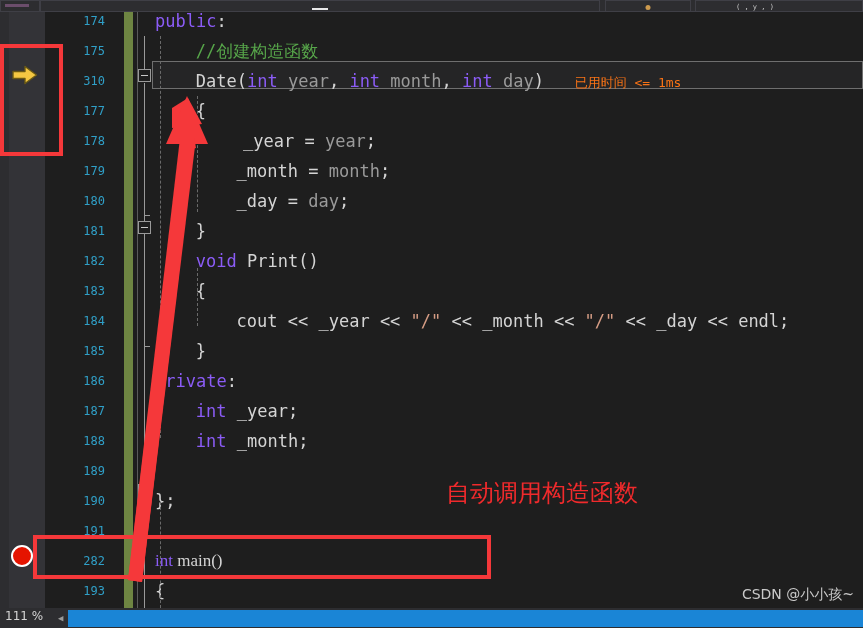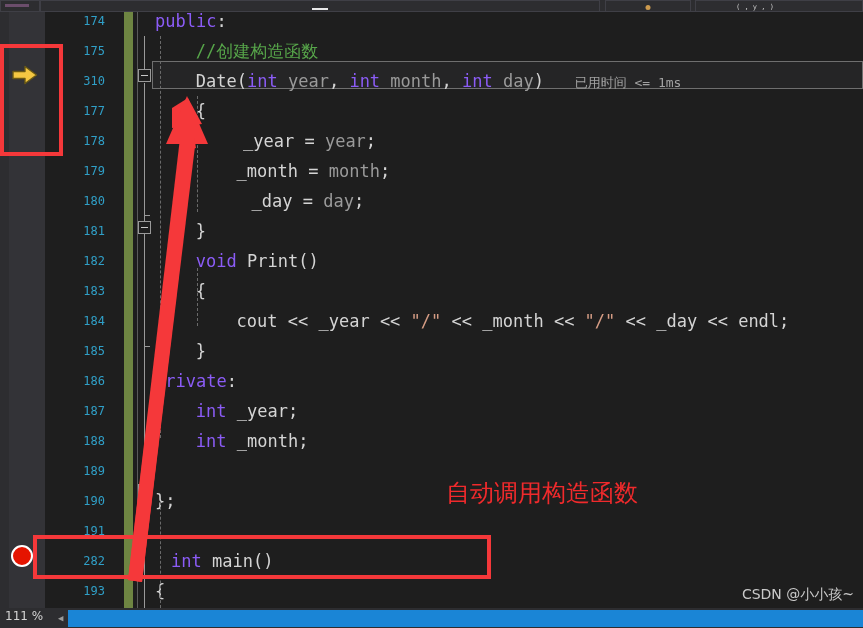--- a/index.html
+++ b/index.html
@@ -162,21 +162,21 @@
   }
   .lnum.cy { color: #30a0c8; }
 
   
   .kw      { color: #8b5cf6; }  
   .cmt     { color: #57a64a; }  
   .plain   { color: #d4d4d4; }  
   .param   { color: #9a9a9a; }  
   .fn      { color: #d4d4d4; }  
   .str     { color: #d69d85; }  
-  .ann     { color: #a3a3a3; font-size: 13px; } 
+  .ann     { color: #f97316; font-size: 13px; } 
 
   
   .guide {
     position: absolute;
     width: 0;
     border-left: 1px dashed #6a6a6a;
   }
 
   
   .foldbox {
@@ -371,32 +371,32 @@
       <div class="lnum cy" style="top: 564px;">193</div>
       <div class="lnum cy" style="top: 594px;">194</div>
     </div>
   <div class="code" id="codelines">
       <div class="row" style="top: -6px; left: 0px;"><span class="kw">public</span><span class="plain">:</span></div>
       <div class="row" style="top: 24px; left: 40.8px;"><span class="cmt">//创建构造函数</span></div>
       <div class="row" style="top: 54px; left: 40.8px;"><span class="fn">Date</span><span class="plain">(</span><span class="kw">int</span><span class="param"> year</span><span class="plain">, </span><span class="kw">int</span><span class="param"> month</span><span class="plain">, </span><span class="kw">int</span><span class="param"> day</span><span class="plain">)</span><span>   </span><span class="ann">已用时间 &lt;= 1ms</span></div>
       <div class="row" style="top: 84px; left: 40.8px;"><span class="plain">{</span></div>
       <div class="row" style="top: 114px; left: 88px;"><span class="plain">_year</span><span class="plain"> = </span><span class="param">year</span><span class="plain">;</span></div>
       <div class="row" style="top: 144px; left: 81.6px;"><span class="plain">_month</span><span class="plain"> = </span><span class="param">month</span><span class="plain">;</span></div>
-      <div class="row" style="top: 174px; left: 81.6px; margin-left: 15px;"><span class="plain">_day</span><span class="plain"> = </span><span class="param">day</span><span class="plain">;</span></div>
+      <div class="row" style="top: 174px; left: 81.6px;"><span class="plain">_day</span><span class="plain"> = </span><span class="param">day</span><span class="plain">;</span></div>
       <div class="row" style="top: 204px; left: 40.8px;"><span class="plain">}</span></div>
       <div class="row" style="top: 234px; left: 40.8px;"><span class="kw">void</span><span class="fn"> Print</span><span class="plain">()</span></div>
       <div class="row" style="top: 264px; left: 40.8px;"><span class="plain">{</span></div>
       <div class="row" style="top: 294px; left: 81.6px;"><span class="plain">cout &lt;&lt; _year &lt;&lt; </span><span class="str">"/"</span><span class="plain"> &lt;&lt; _month &lt;&lt; </span><span class="str">"/"</span><span class="plain"> &lt;&lt; _day &lt;&lt; endl;</span></div>
       <div class="row" style="top: 324px; left: 40.8px;"><span class="plain">}</span></div>
       <div class="row" style="top: 354px; left: 0px;"><span class="kw">private</span><span class="plain">:</span></div>
       <div class="row" style="top: 384px; left: 40.8px;"><span class="kw">int</span><span class="plain"> _year;</span></div>
       <div class="row" style="top: 414px; left: 40.8px;"><span class="kw">int</span><span class="plain"> _month;</span></div>
       <div class="row" style="top: 474px; left: 0px;"><span class="plain">};</span></div>
       <div class="row" style="top: 504px; left: 0px;"></div>
-      <div class="row" style="top: 534px; left: 16px;"><span class="kw">int</span><span class="fn"> main</span><span class="plain">()</span></div>
+      <div class="row" style="top: 534px; left: 0px; font-family: Liberation Serif, serif;"><span class="kw">int</span><span class="fn"> main</span><span class="plain">()</span></div>
       <div class="row" style="top: 564px; left: 0px;"><span class="plain">{</span></div>
       <div class="row" style="top: 594px; left: 40.8px;"></div>
       <div class="row" style="top: 624px; left: 0px;"></div>
     </div>
 
   <div class="guide" style="left:160px; top:24px;  height:402px;"></div>
   <div class="guide" style="left:160px; top:490px; height:106px;"></div>
   <div class="guide" style="left:197px; top:84px;  height:116px;"></div>
   <div class="guide" style="left:197px; top:256px; height:58px;"></div>
 

